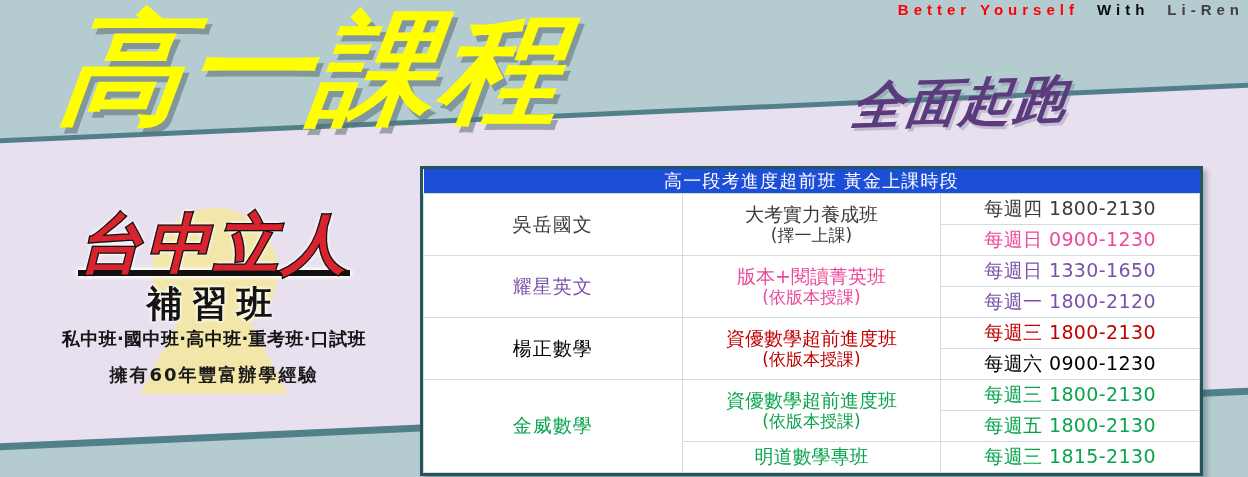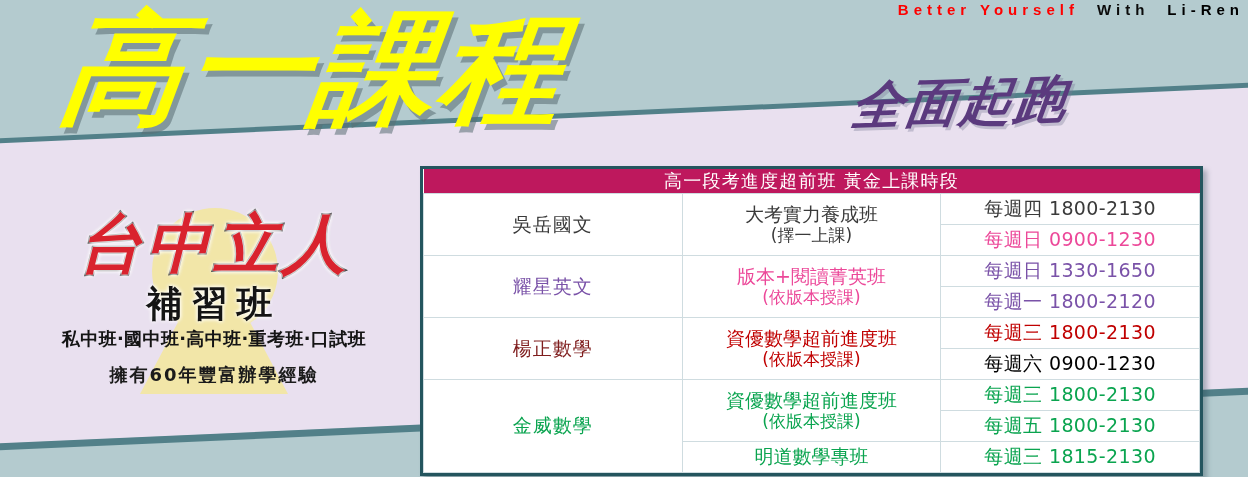--- a/index.html
+++ b/index.html
@@ -64,21 +64,21 @@
     left: 0;
     width: 1244px;
     text-align: right;
     font-size: 15px;
     font-weight: bold;
     letter-spacing: 5px;
     white-space: nowrap;
   }
   .tag-red   { color: #fe0000; padding-left: 20px; }
   .tag-black { color: #0b0b0b; }
-  .tag-yel   { color: #000000; }
+  .tag-yel   { color: #404040; }
   .tag-gap   { display: inline-block; width: 18px; }
 
   
   .main-title {
     position: absolute;
     left: 62px;
     top: 4px;
     font-family: "DejaVu Sans", "Liberation Sans", sans-serif;
     font-size: 122px;
     font-weight: bold;
@@ -140,20 +140,21 @@
     font-size: 64px;
     font-weight: bold;
     font-style: italic;
     color: #d9232e;
     letter-spacing: 4px;
     line-height: 1;
     white-space: nowrap;
     -webkit-text-stroke: 2.5px #111;
     paint-order: stroke fill;
     text-shadow: 0 0 5px #fff, 0 0 5px #fff, 0 0 5px #fff;
+    text-decoration: underline;
   }
   .logo-sub {
     position: relative;
     z-index: 2;
     margin-top: 10px;
     font-family: "DejaVu Sans", "Liberation Sans", sans-serif;
     font-size: 36px;
     font-weight: bold;
     color: #141414;
     letter-spacing: 9px;
@@ -205,21 +206,21 @@
     box-shadow: 4px 4px 5px rgba(40,70,80,.35);
     background: #ffffff;
   }
   table.sched {
     border-collapse: collapse;
     width: 100%;
     table-layout: fixed;
     font-family: "DejaVu Sans", "Liberation Sans", sans-serif;
   }
   table.sched th.hdr {
-    background: #be185d;
+    background: #1d4ed8;
     color: #ffffff;
     font-size: 18px;
     font-weight: normal;
     letter-spacing: 1.2px;
     height: 15px;
     padding: 0;
     text-align: center;
     border: none;
   }
   table.sched td {
@@ -284,21 +285,21 @@
           </tr>
           <tr class="tr-h40">
             <td class="c-teacher" rowspan="2" style="color: rgb(122, 82, 168);">耀星英文</td>
             <td class="c-course course-2l" rowspan="2" style="color: #ec4899;">版本+閱讀菁英班<span class="course-sub">(依版本授課)</span></td>
             <td class="c-time" style="color: rgb(122, 82, 168);">每週日 1330-1650</td>
           </tr>
           <tr class="tr-h40">
             <td class="c-time" style="color: rgb(122, 82, 168);">每週一 1800-2120</td>
           </tr>
           <tr class="tr-h40">
-            <td class="c-teacher" rowspan="2" style="color: #7f1d1d;">楊正數學</td>
+            <td class="c-teacher" rowspan="2" style="color: #000000;">楊正數學</td>
             <td class="c-course course-2l" rowspan="2" style="color: rgb(192, 0, 0);">資優數學超前進度班<span class="course-sub">(依版本授課)</span></td>
             <td class="c-time" style="color: rgb(192, 0, 0);">每週三 1800-2130</td>
           </tr>
           <tr class="tr-h40">
             <td class="c-time" style="color: #000000;">每週六 0900-1230</td>
           </tr>
           <tr class="tr-h40">
             <td class="c-teacher" rowspan="3" style="color: rgb(10, 164, 79);">金威數學</td>
             <td class="c-course course-2l" rowspan="2" style="color: rgb(10, 164, 79);">資優數學超前進度班<span class="course-sub">(依版本授課)</span></td>
             <td class="c-time" style="color: rgb(10, 164, 79);">每週三 1800-2130</td>

